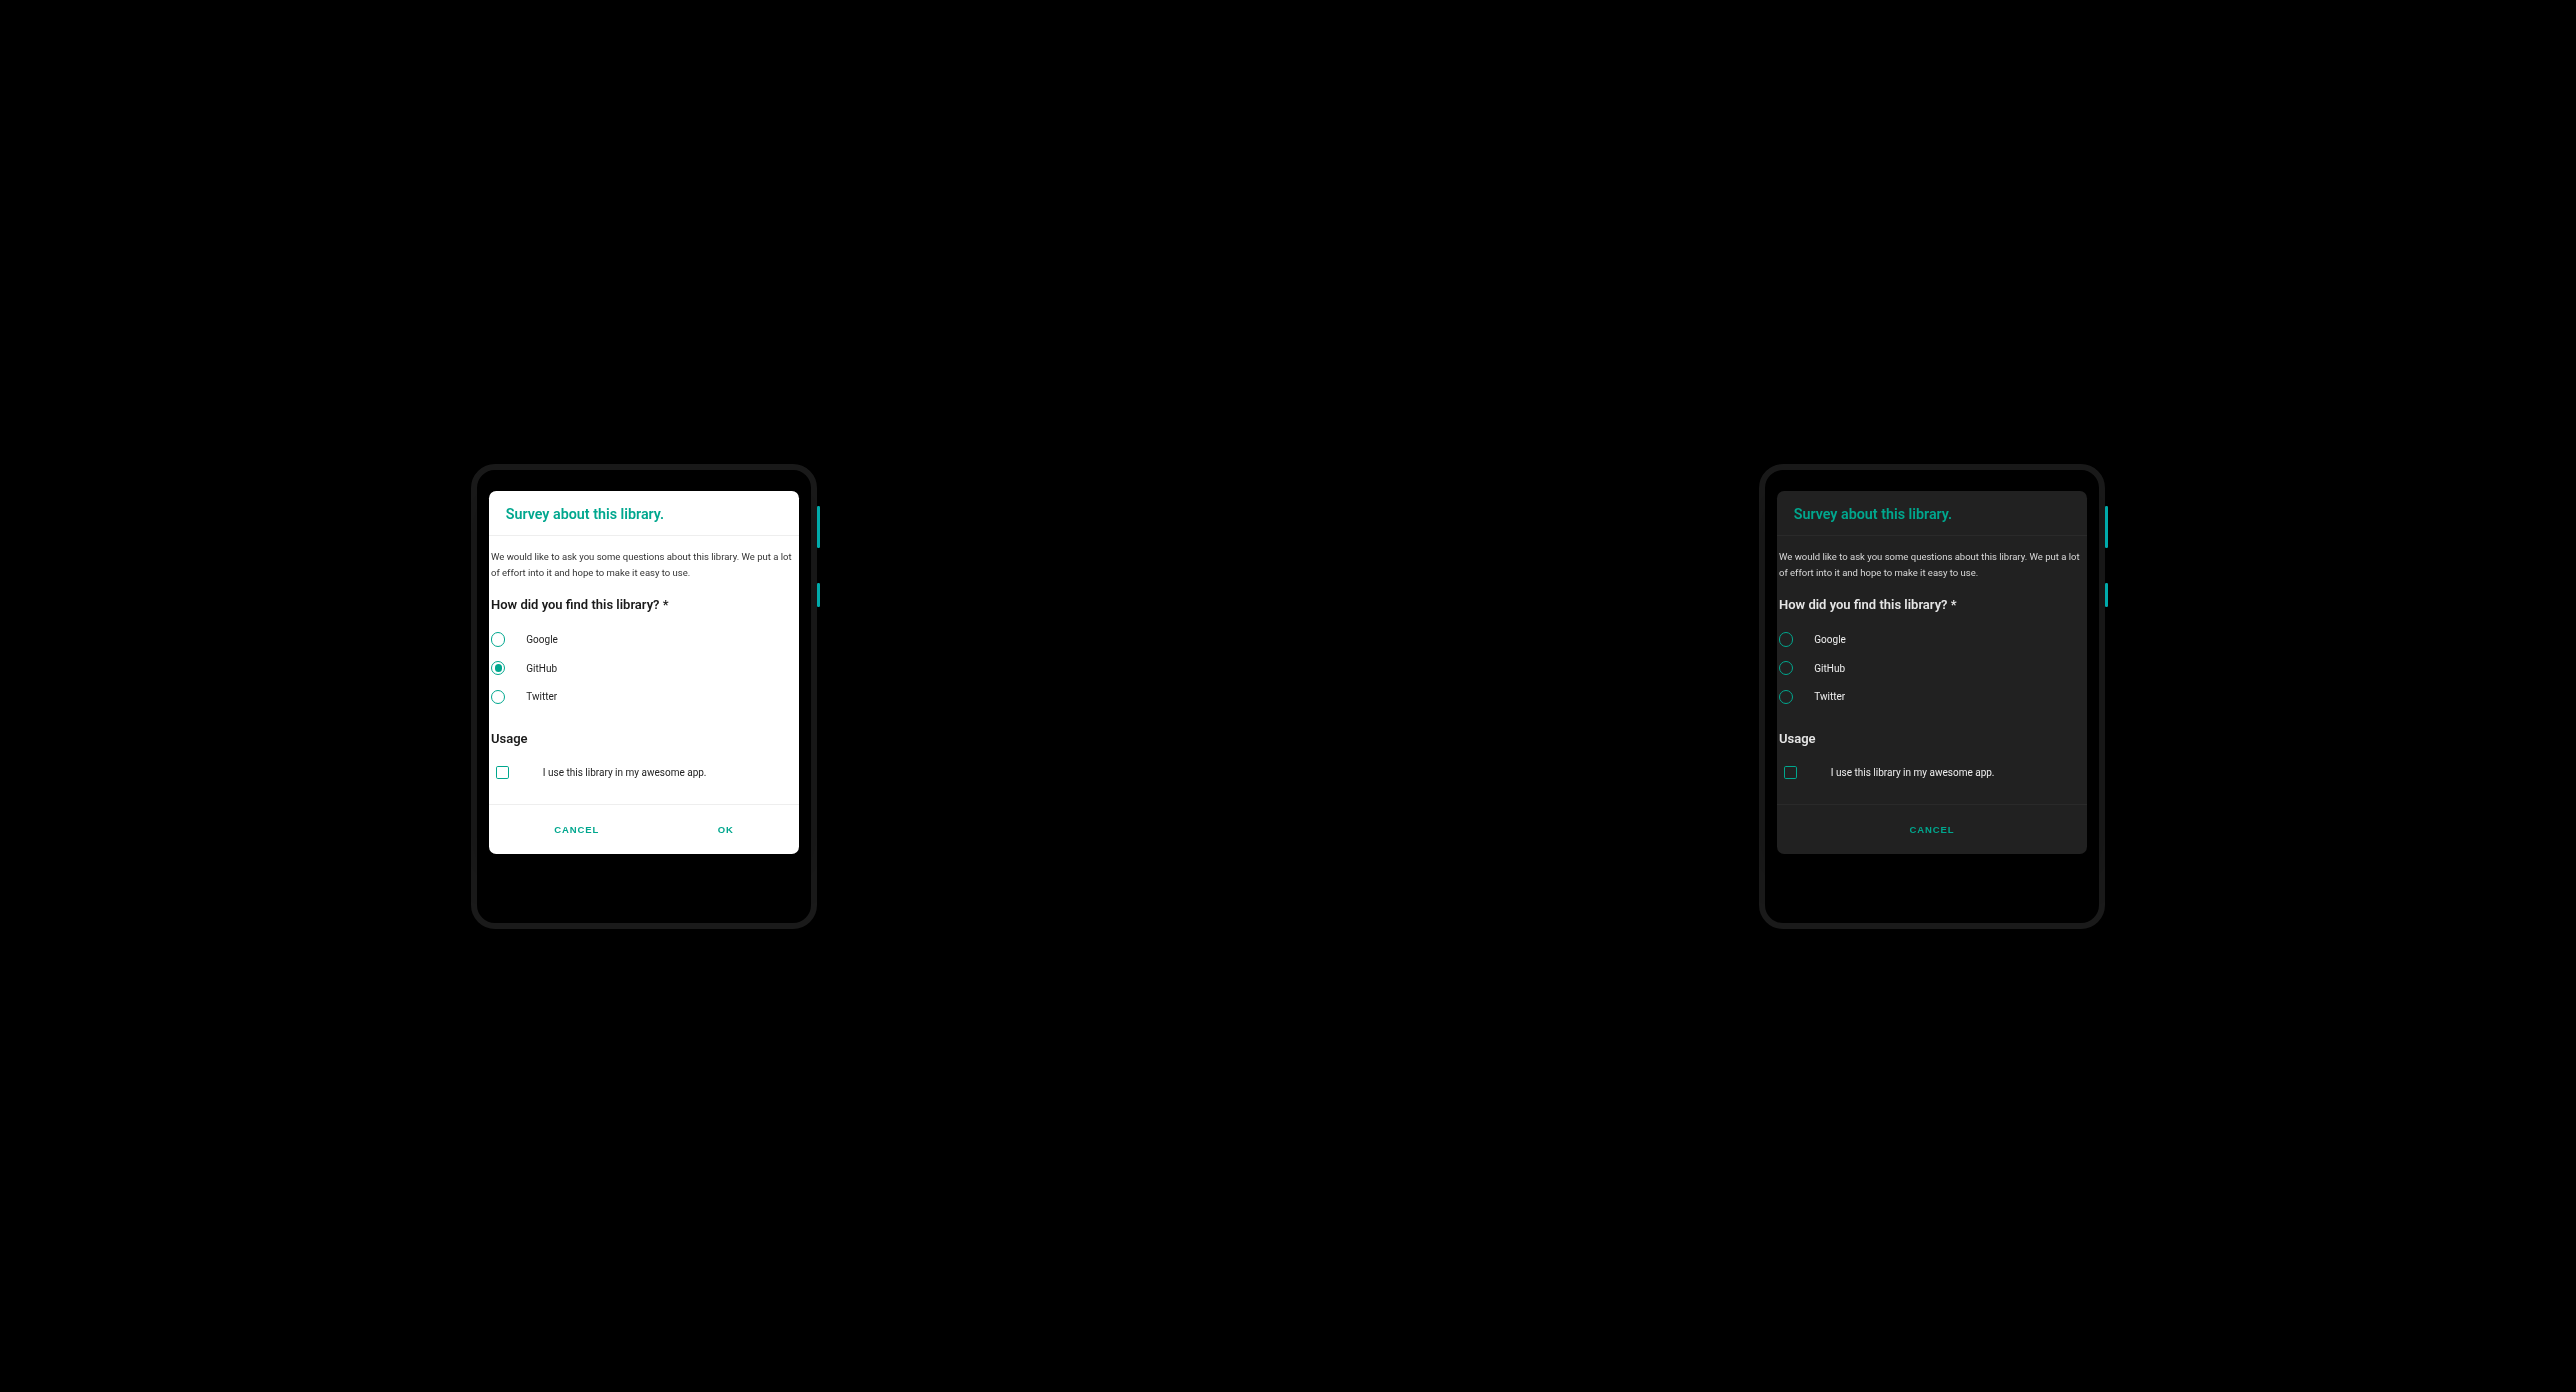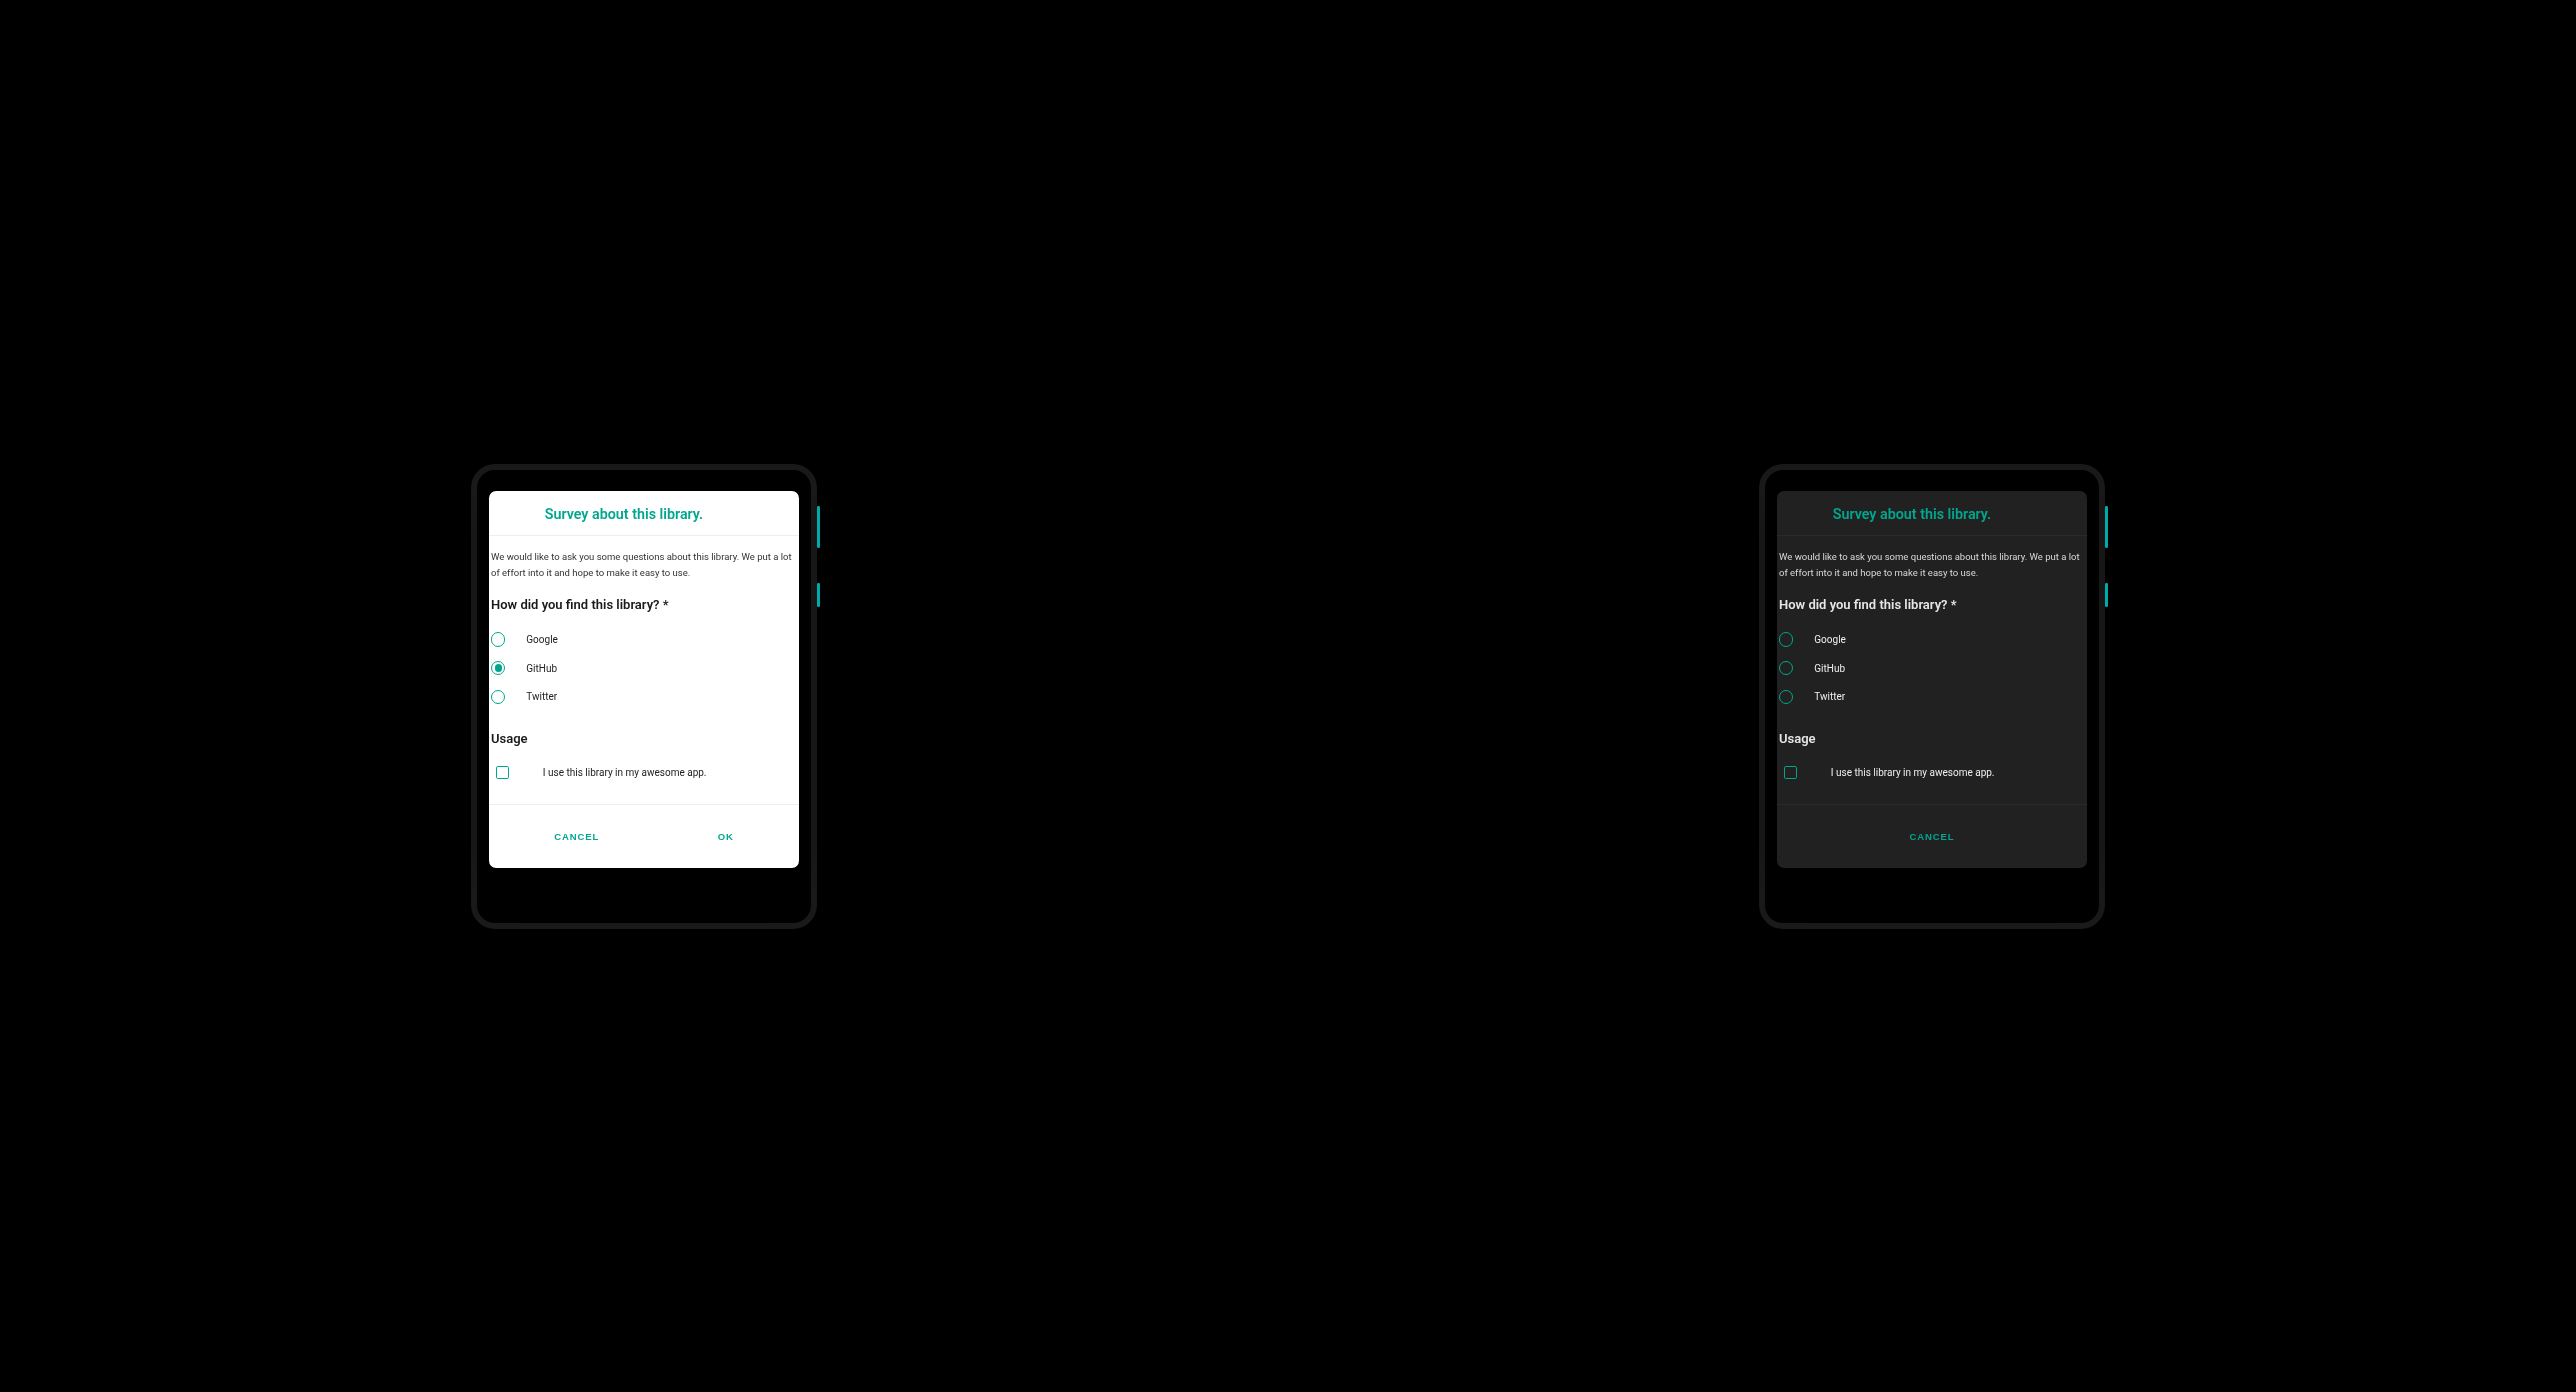--- a/index.html
+++ b/index.html
@@ -52,21 +52,20 @@
     .dark .dialog { background: #212121; color: #e6e6e6; }
     .dlg-header {
       padding: 15.5px 16.7px 13px;
     }
     .light .dlg-header { border-bottom: 0.6px solid #eee; }
     .dark .dlg-header { border-bottom: 0.6px solid #2a2a2a; }
     .dlg-title {
       color: #00a78e;
       font-size: 14.3px;
       font-weight: 600;
-      margin-left: 39px;
     }
     .dlg-body {
       padding: 13px 2px 6px;
       flex: 1;
     }
     .intro {
       font-size: 9.5px;
       line-height: 1.65;
       margin-bottom: 16.7px;
     }
@@ -108,21 +107,21 @@
       width: 13px; height: 13px;
       border: 1.5px solid #00a78e;
       border-radius: 1.8px;
       margin-left: 4.8px;
       flex-shrink: 0;
     }
     .check-row { gap: 34px; margin-bottom: 12px; }
     .dlg-actions {
       display: flex;
       justify-content: space-around;
-      padding: 20px 6px;
+      padding: 13px 6px;
     }
     .light .dlg-actions { border-top: 0.6px solid #eee; }
     .dark .dlg-actions { border-top: 0.6px solid #2a2a2a; }
     .dlg-btn {
       background: none;
       border: none;
       color: #00a78e;
       font-size: 9.5px;
       font-weight: 700;
       letter-spacing: 0.9px;

